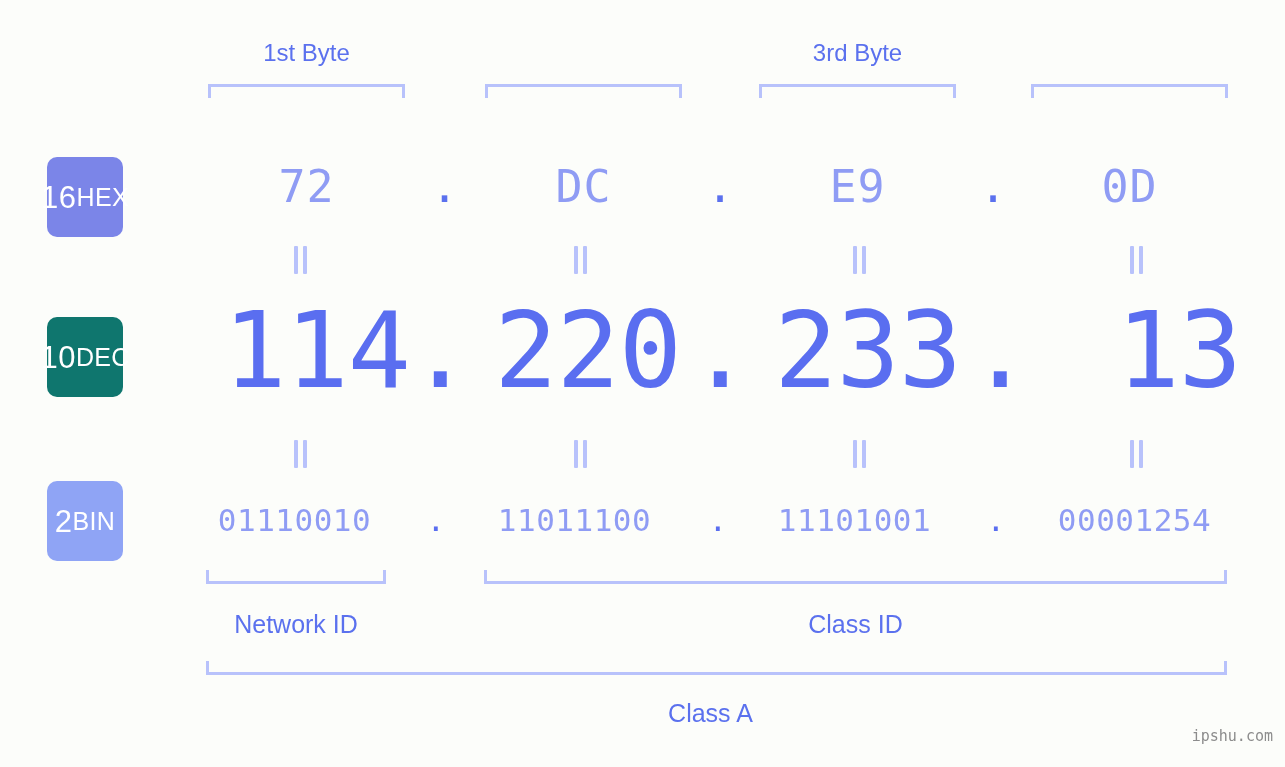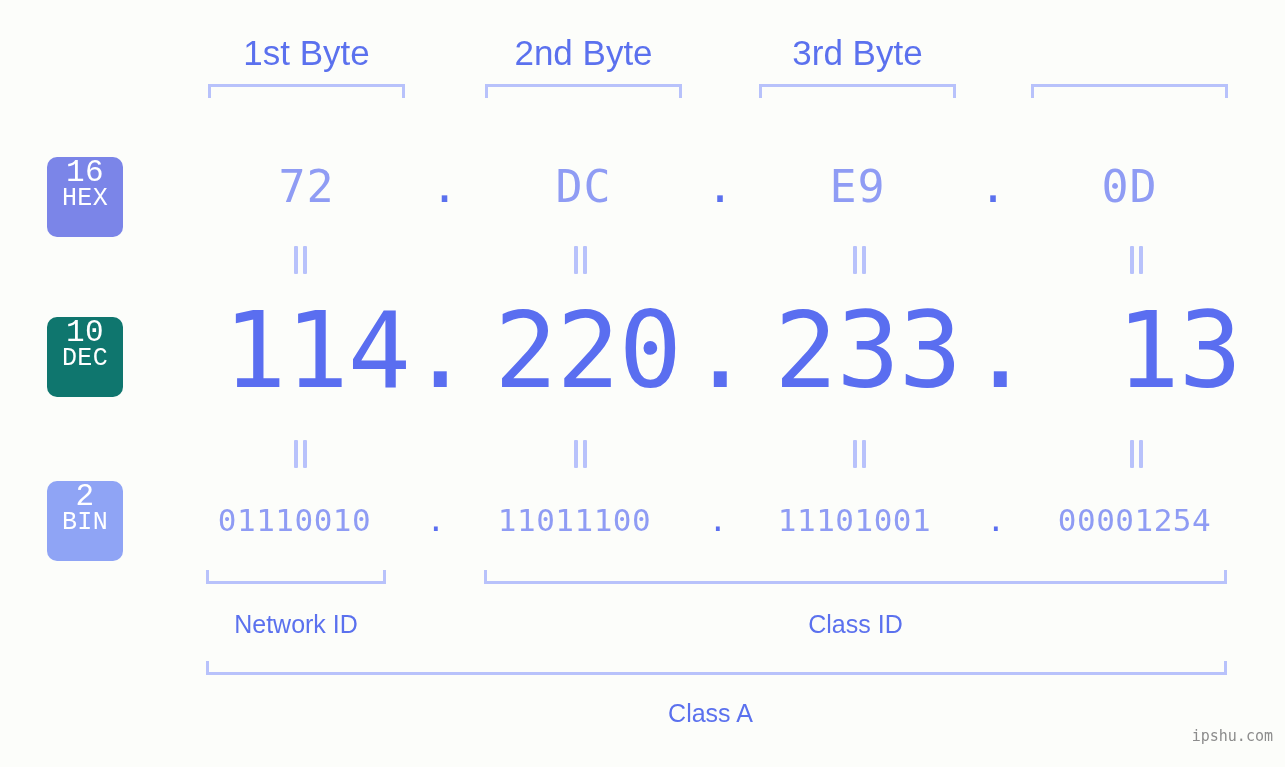--- a/index.html
+++ b/index.html
@@ -21,21 +21,21 @@
     height: 767px;
   }
 
   
   .byte-label {
     position: absolute;
     top: 32px;
     height: 42px;
     line-height: 42px;
     text-align: center;
-    font-size: 35px;
+    font-size: 24px;
     color: #5b71ee;
     font-family: "Liberation Sans", sans-serif;
     white-space: nowrap;
   }
 
   
   .bracket {
     position: absolute;
     box-sizing: border-box;
   }
@@ -56,23 +56,24 @@
 
   
   .badge {
     position: absolute;
     left: 47px;
     width: 76px;
     height: 80px;
     border-radius: 10px;
     color: #ffffff;
     display: flex;
-    flex-direction: column;
+    flex-direction: row;
     align-items: center;
-    font-family: Liberation Mono, monospace;
+    justify-content: center;
+    font-family: Liberation Sans, sans-serif;
   }
   .badge .num {
     font-size: 31px;
     line-height: 31px;
     font-weight: 400;
     letter-spacing: 0.5px;
   }
   .badge .abbr {
     font-size: 25px;
     line-height: 22px;
@@ -180,21 +181,20 @@
     color: #8c8c8c;
     letter-spacing: 0px;
   }
 </style>
 </head>
 <body>
 
 <div id="canvas">
 
   <div class="byte-label" style="left:208px; width:197px;">1st Byte</div>
-  <div class="byte-label" style="left:485px; width:197px;">2nd Byte</div>
   <div class="byte-label" style="left:759px; width:197px;">3rd Byte</div>
 
   <div class="bracket down" style="left:208px; top:84px; width:197px;"></div>
   <div class="bracket down" style="left:485px; top:84px; width:197px;"></div>
   <div class="bracket down" style="left:759px; top:84px; width:197px;"></div>
   <div class="bracket down" style="left:1031px; top:84px; width:197px;"></div>
 
   <div class="badge" style="top:157px; background:#7b85e8;">
     <span class="num">16</span>
     <span class="abbr">HEX</span>

